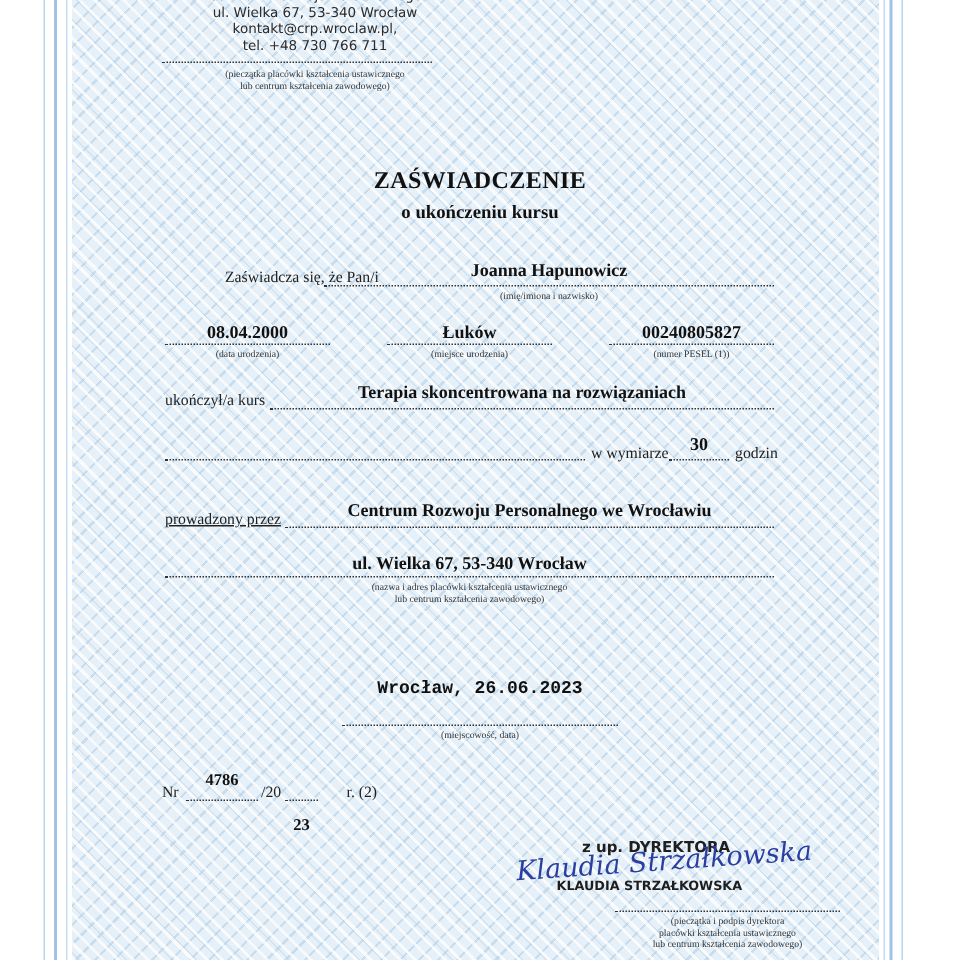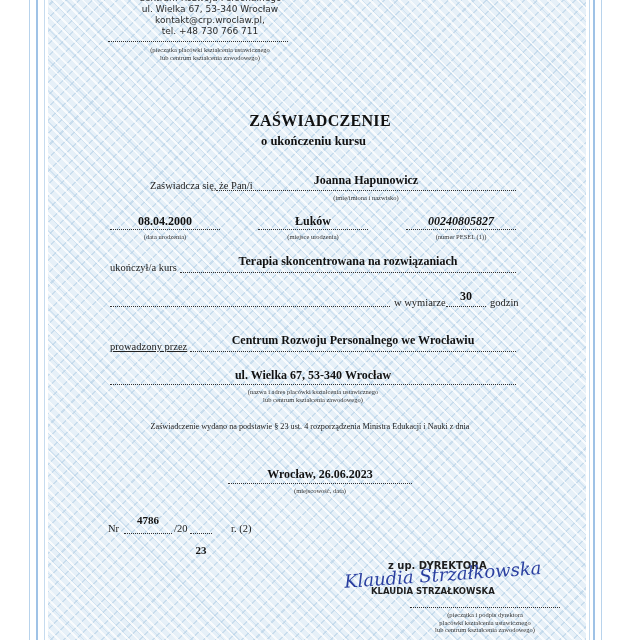--- a/index.html
+++ b/index.html
@@ -59,36 +59,36 @@
 <div class="abs stamp-text" style="top:4px;">ul. Wielka 67, 53-340 Wrocław</div>
 <div class="abs stamp-text" style="top:15px;">kontakt@crp.wroclaw.pl,</div>
 <div class="abs stamp-text" style="top:26px;">tel. +48 730 766 711</div>
 <div class="abs dots" style="left:108px;top:41px;width:180px;"></div>
 <div class="abs small center" style="left:100px;top:46px;width:220px;">
   <div>(pieczątka placówki kształcenia ustawicznego</div>
   <div>lub centrum kształcenia zawodowego)</div>
 </div>
 
 <div class="abs center title" style="left:0;width:640px;top:112px;">ZAŚWIADCZENIE</div>
-<div class="abs center subtitle" style="left:16px;width:595px;top:134px;">o ukończeniu kursu</div>
+<div class="abs center subtitle" style="left:0;width:640px;top:134px;">o ukończeniu kursu</div>
 
 <div class="abs label" style="left:110px;top:180px;padding-left:40px;">Zaświadcza się, że Pan/i</div>
 <div class="abs dots" style="left:216px;top:190px;width:300px;"></div>
 <div class="abs value center" style="left:216px;top:173px;width:300px;">Joanna Hapunowicz</div>
 <div class="abs small center" style="left:216px;top:194px;width:300px;">(imię/imiona i nazwisko)</div>
 
 <div class="abs value center" style="left:110px;top:214px;width:110px;">08.04.2000</div>
 <div class="abs dots" style="left:110px;top:229px;width:110px;"></div>
 <div class="abs small center" style="left:110px;top:233px;width:110px;">(data urodzenia)</div>
 
 <div class="abs value center" style="left:258px;top:214px;width:110px;">Łuków</div>
 <div class="abs dots" style="left:258px;top:229px;width:110px;"></div>
 <div class="abs small center" style="left:258px;top:233px;width:110px;">(miejsce urodzenia)</div>
 
-<div class="abs value center" style="left:406px;top:214px;width:110px;font-style:italic;">00240805827</div>
+<div class="abs value center" style="left:406px;top:214px;width:110px;">00240805827</div>
 <div class="abs dots" style="left:406px;top:229px;width:110px;"></div>
 <div class="abs small center" style="left:406px;top:233px;width:110px;">(numer PESEL (1))</div>
 
 <div class="abs label" style="left:110px;top:262px;">ukończył/a kurs</div>
 <div class="abs dots" style="left:180px;top:272px;width:336px;"></div>
 <div class="abs value center" style="left:180px;top:254px;width:336px;">Terapia skoncentrowana na rozwiązaniach</div>
 
 <div class="abs dots" style="left:110px;top:306px;width:280px;"></div>
 <div class="abs label" style="left:394px;top:297px;">w wymiarze</div>
 <div class="abs dots" style="left:446px;top:306px;width:40px;"></div>
@@ -100,24 +100,23 @@
 <div class="abs value center" style="left:190px;top:333px;width:326px;">Centrum Rozwoju Personalnego we Wrocławiu</div>
 
 <div class="abs value center" style="left:110px;top:368px;width:406px;">ul. Wielka 67, 53-340 Wrocław</div>
 <div class="abs dots" style="left:110px;top:384px;width:406px;"></div>
 <div class="abs small center" style="left:110px;top:388px;width:406px;">
   <div>(nazwa i adres placówki kształcenia ustawicznego</div>
   <div>lub centrum kształcenia zawodowego)</div>
 </div>
 
 <div class="abs legal center" style="left:80px;top:420px;width:460px;">
-  <div>Zaświadczenie wydano na podstawie § 23 ust. 4 rozporządzenia Ministra Edukacji i Nauki z dnia</div>
 </div>
 
-<div class="abs value center" style="left:220px;top:467px;width:200px;">Wrocław, 26.06.2023</div>
+<div class="abs value center" style="left:220px;top:452px;width:200px;font-family:Liberation Mono, monospace;">Wrocław, 26.06.2023</div>
 <div class="abs dots" style="left:228px;top:483px;width:184px;"></div>
 <div class="abs small center" style="left:228px;top:487px;width:184px;">(miejscowość, data)</div>
 
 <div class="abs label" style="left:108px;top:523px;">Nr</div>
 <div class="abs dots" style="left:124px;top:533px;width:48px;"></div>
 <div class="abs value center" style="left:124px;top:514px;width:48px;font-size:11px;">4786</div>
 <div class="abs label" style="left:174px;top:523px;">/20</div>
 <div class="abs dots" style="left:190px;top:533px;width:22px;"></div>
 <div class="abs value center" style="left:190px;top:508px;width:22px;font-size:11px;margin-top:36px;">23</div>
 <div class="abs label" style="left:215px;top:523px;margin-left:16px;">r. (2)</div>

